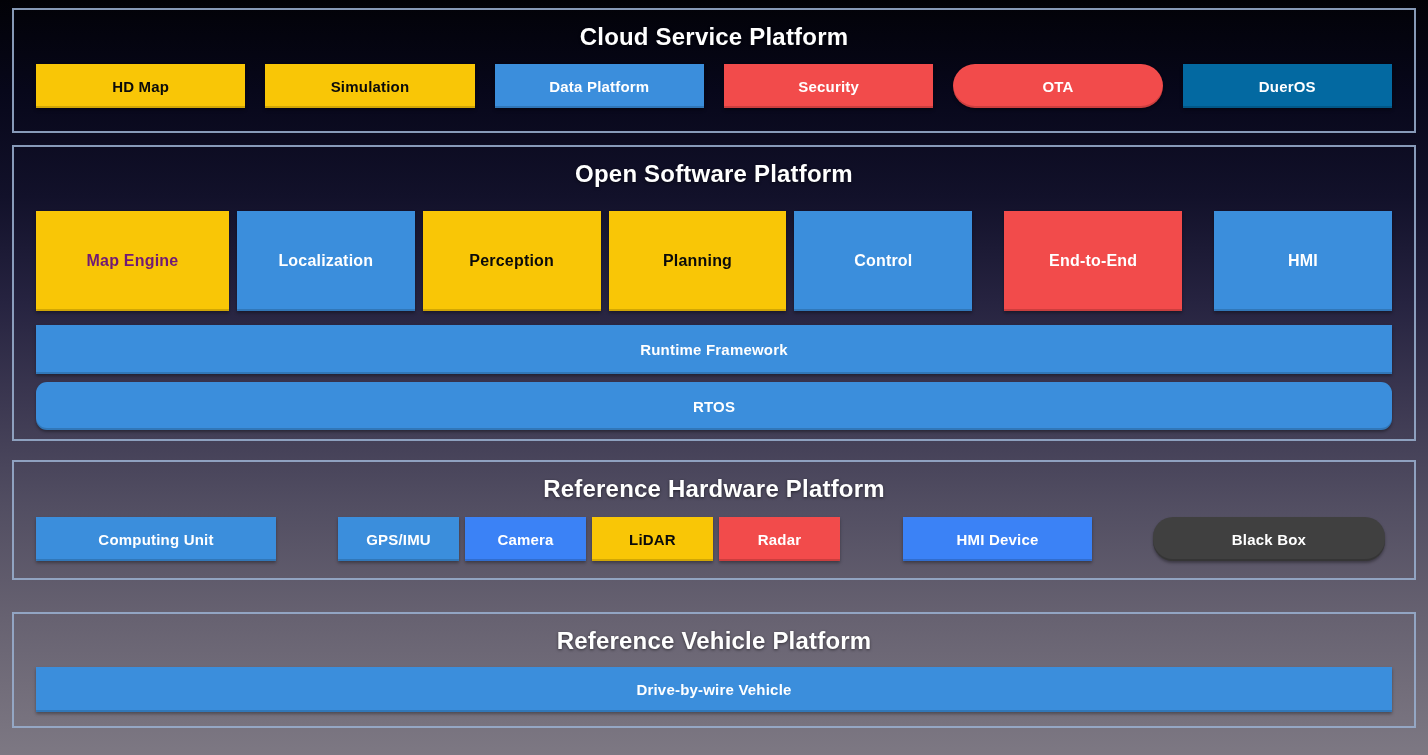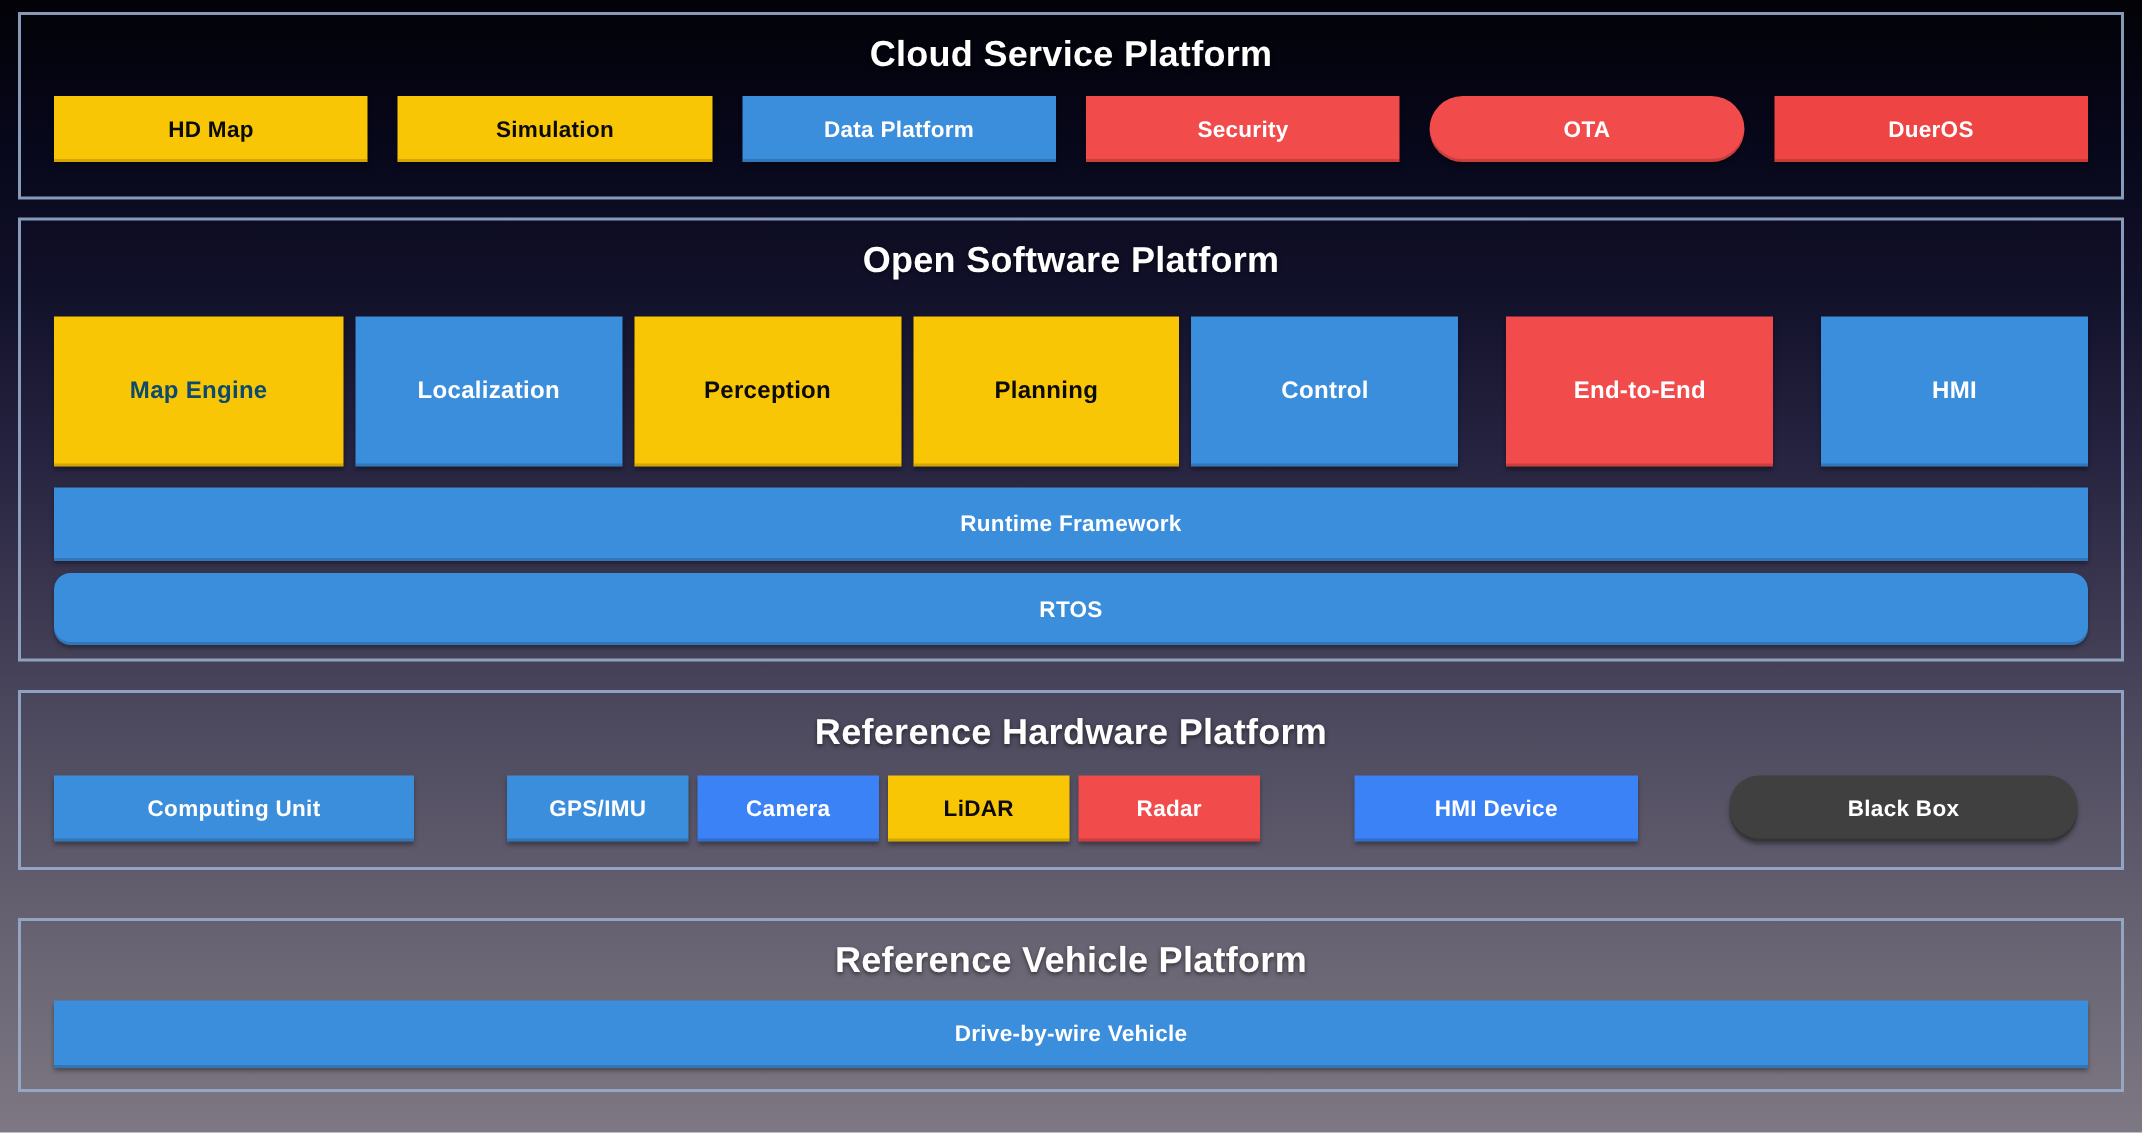--- a/index.html
+++ b/index.html
@@ -88,28 +88,28 @@
 <body>
 
 <div class="section" id="sec-cloud">
   <div class="section-title">Cloud Service Platform</div>
   <div class="row" id="cloud-row">
     <div class="box" style="background-color: rgb(249, 198, 6); color: rgb(11, 11, 11);">HD Map</div>
     <div class="box" style="background-color: rgb(249, 198, 6); color: rgb(11, 11, 11);">Simulation</div>
     <div class="box" style="background-color: rgb(59, 142, 220); color: rgb(255, 255, 255);">Data Platform</div>
     <div class="box" style="background-color: rgb(242, 75, 75); color: rgb(255, 255, 255);">Security</div>
     <div class="box" style="background-color: rgb(242, 75, 75); color: rgb(255, 255, 255); border-radius: 22px;">OTA</div>
-    <div class="box" style="background-color: #ef4444; color: rgb(255, 255, 255); text-align: center;">DuerOS</div>
+    <div class="box" style="background-color: #0369a1; color: rgb(255, 255, 255); text-align: center;">DuerOS</div>
   </div>
 </div>
 
 <div class="section" id="sec-software">
   <div class="section-title">Open Software Platform</div>
   <div class="row" id="software-row">
-    <div class="box wide" style="background-color: rgb(249, 198, 6); color: #0c4a6e;">Map Engine</div>
+    <div class="box wide" style="background-color: rgb(249, 198, 6); color: #701a75;">Map Engine</div>
     <div class="box" style="background-color: rgb(59, 142, 220); color: rgb(255, 255, 255);">Localization</div>
     <div class="box" style="background-color: rgb(249, 198, 6); color: rgb(11, 11, 11);">Perception</div>
     <div class="box" style="background-color: rgb(249, 198, 6); color: rgb(11, 11, 11);">Planning</div>
     <div class="box" style="background-color: rgb(59, 142, 220); color: rgb(255, 255, 255);">Control</div>
     <div class="box gap-left" style="background-color: rgb(242, 75, 75); color: rgb(255, 255, 255);">End-to-End</div>
     <div class="box gap-left" style="background-color: rgb(59, 142, 220); color: rgb(255, 255, 255);">HMI</div>
   </div>
   <div class="bar" id="bar-runtime" style="background-color: rgb(59, 142, 220); color: rgb(255, 255, 255);">Runtime Framework</div>
   <div class="bar" id="bar-rtos" style="background-color: rgb(59, 142, 220); color: rgb(255, 255, 255); border-radius: 11px;">RTOS</div>
 </div>

